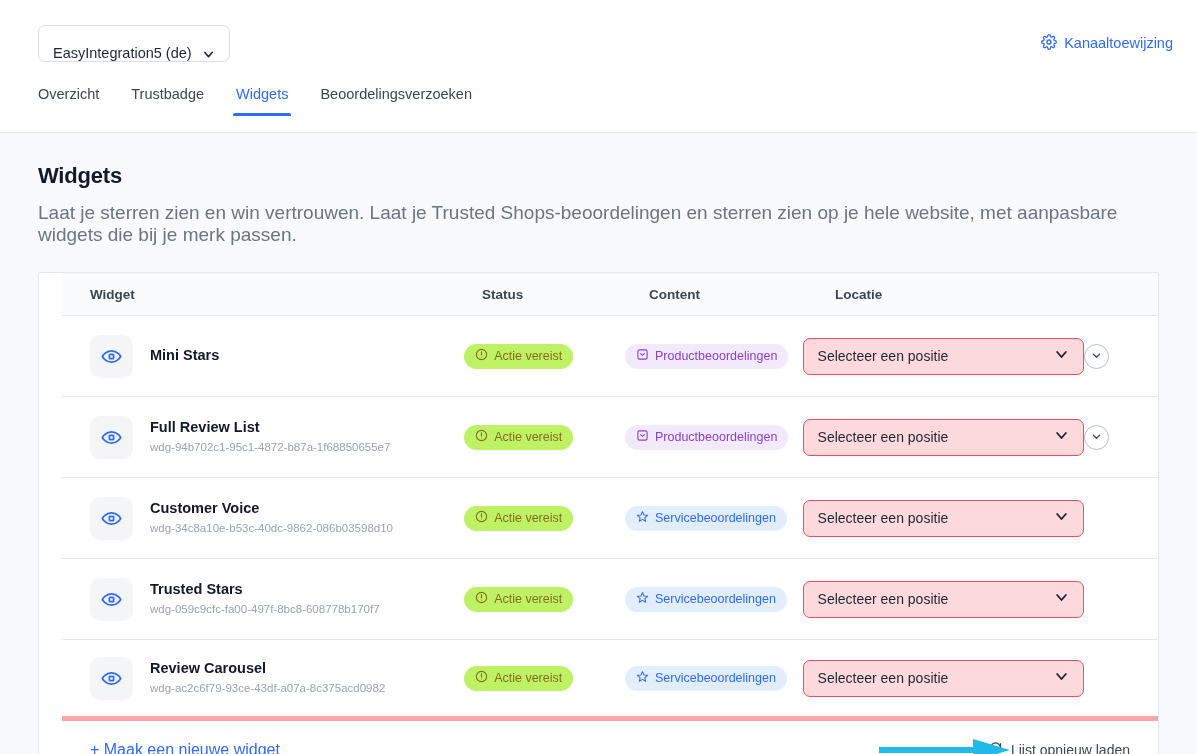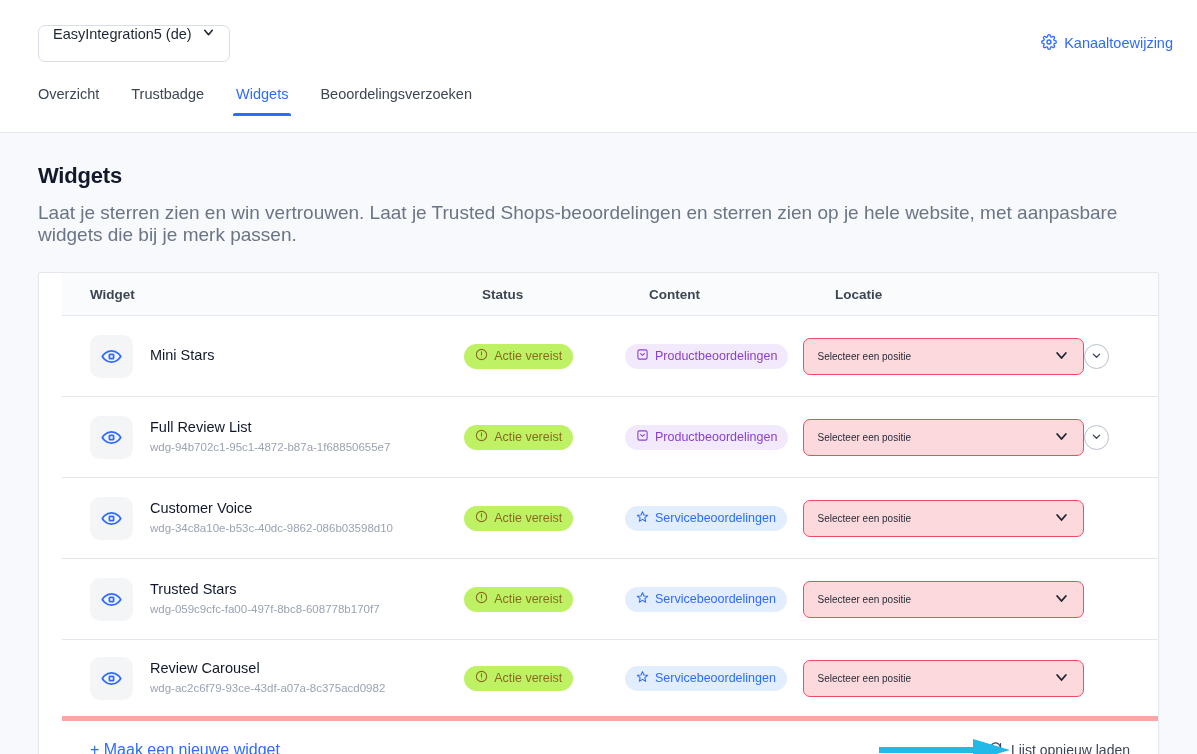--- a/index.html
+++ b/index.html
@@ -17,21 +17,21 @@
     position: relative;
     height: 86px;
     background: #ffffff;
     display: flex;
     align-items: center;
     justify-content: space-between;
     padding: 0 24px 0 38px;
   }
   .shop-select {
     display: inline-flex;
-    align-items: flex-start;
+    align-items: flex-end;
     gap: 10px;
     height: 37px;
     padding: 0 14px;
     border: 1px solid #d8dde6;
     border-radius: 7px;
     background: #fff;
     font-size: 14.5px;
     color: #1f2733;
     cursor: pointer;
     white-space: nowrap;
@@ -123,21 +123,21 @@
   .row:last-of-type { border-bottom: 5px solid #fca5a5; align-items: center; }
 
   .widget-cell { display: flex; align-items: center; gap: 17px; }
   .w-icon {
     width: 43px; height: 43px;
     border-radius: 10px;
     background: #f4f5f7;
     display: flex; align-items: center; justify-content: center;
     flex: none;
   }
-  .w-name { font-size: 14.5px; font-weight: normal; color: #12192b; line-height: 1.35; }
+  .w-name { font-size: 14.5px; font-weight: bold; color: #12192b; line-height: 1.35; }
   .w-id   { font-size: 11.5px; color: #9aa3b2; line-height: 1.45; margin-top: 1px; }
 
   
   .badge {
     display: inline-flex;
     align-items: center;
     gap: 6px;
     height: 25px;
     padding: 0 11px;
     border-radius: 13px;
@@ -152,21 +152,21 @@
   .loc-select {
     display: flex;
     align-items: center;
     justify-content: space-between;
     width: 281px;
     height: 37px;
     padding: 0 14px;
     border: 1px solid #e8505f;
     border-radius: 7px;
     background: #fbd9dd;
-    font-size: 10px;
+    font-size: 14px;
     color: #1f2733;
     cursor: pointer;
   }
 
   .expand-btn {
     width: 25px; height: 25px;
     border: 1px solid #b9c0cc;
     border-radius: 50%;
     background: #fff;
     display: flex; align-items: center; justify-content: center;

